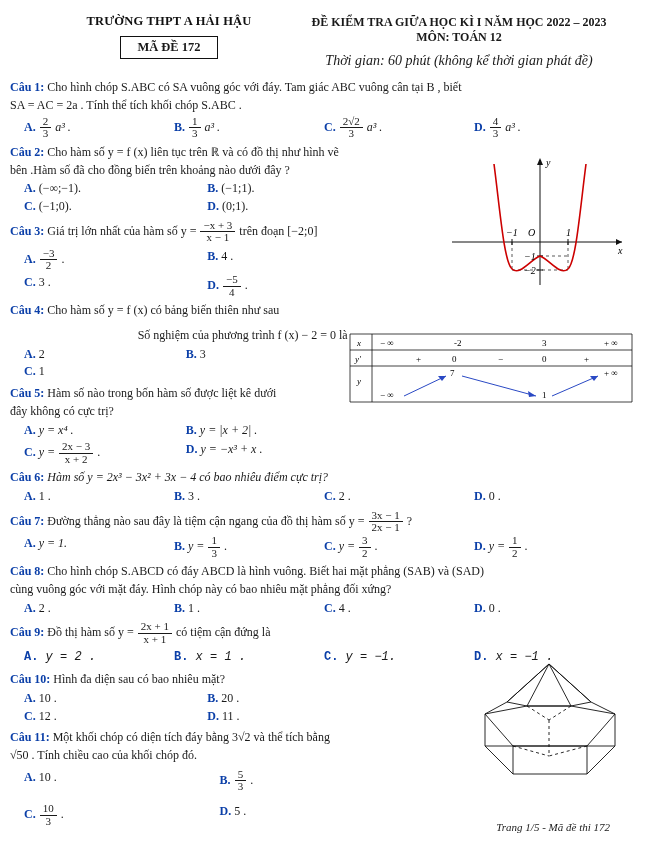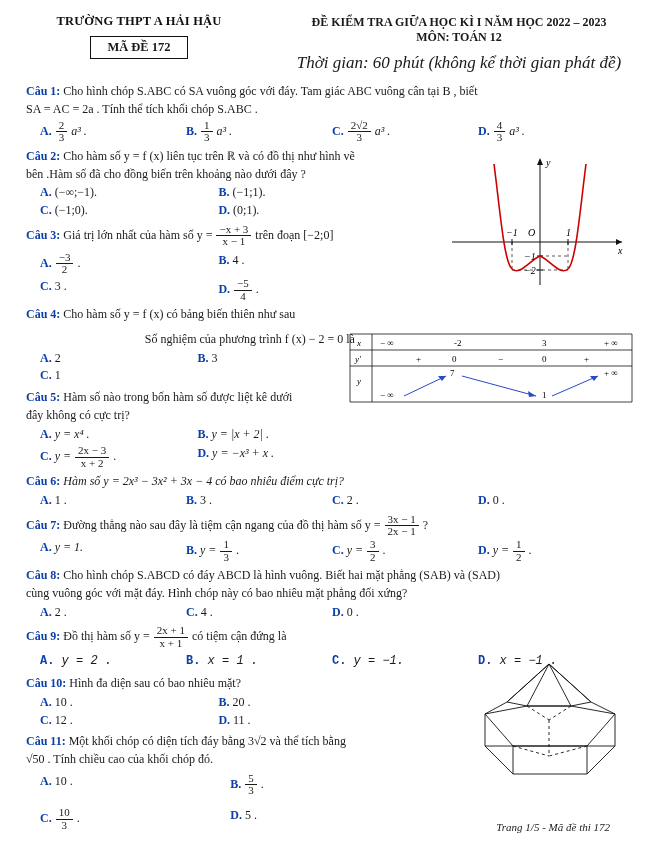--- a/index.html
+++ b/index.html
@@ -15,43 +15,43 @@
     position:relative;
     width:650px;height:847px;
     padding:0;
     box-sizing:border-box;
   }
   
   .header{
     display:flex;
     justify-content:space-between;
     align-items:flex-start;
-    padding:14px 26px 0 14px;
+    padding:14px 26px 0 44px;
   }
   .hdr-left{width:250px;text-align:center;}
   .hdr-right{width:330px;text-align:center;}
   .school{
     font-weight:bold;font-size:12.5px;letter-spacing:.2px;
     color:#111;
   }
   .exam-title{font-weight:bold;font-size:12px;line-height:1.35;}
   .subject{font-weight:bold;font-size:12px;}
   .code-box{
     display:inline-block;
     border:1.3px solid #111;
     padding:3px 16px;
     margin-top:7px;
     font-weight:bold;font-size:12.5px;
   }
   .time{
-    font-style:italic;font-size:17px;margin-top:8px;
+    font-style:italic;font-size:14px;margin-top:8px;
   }
   
   .content{
-    padding:6px 26px 0 26px;
+    padding:6px 26px 0 10px;
     font-size:12px;
     line-height:1.48;
     position:relative;
   }
   .q{margin-top:4px;position:relative;}
   .qlabel{color:#0b3fa8;font-weight:bold;}
   .opts{display:flex;flex-wrap:wrap;margin-top:1px;}
   .opt{width:25%;box-sizing:border-box;}
   .opt.half{width:50%;}
   .optlbl{color:#0b3fa8;font-weight:bold;}
@@ -332,20 +332,24 @@
     <div class="q">
       <span class="qlabel">Câu 8:</span>
       <span>Cho hình chóp S.ABCD có đáy ABCD là hình vuông. Biết hai mặt phẳng (SAB) và (SAD)</span>
       <div>cùng vuông góc với mặt đáy. Hình chóp này có bao nhiêu mặt phẳng đối xứng?</div>
       <div class="opts indent">
         <div class="opt">
           <span class="optlbl">A.</span>
           <span>2 .</span>
         </div>
         <div class="opt">
+          <span class="optlbl">B.</span>
+          <span>1 .</span>
+        </div>
+        <div class="opt">
           <span class="optlbl">C.</span>
           <span>4 .</span>
         </div>
         <div class="opt">
           <span class="optlbl">D.</span>
           <span>0 .</span>
         </div>
       </div>
     </div>
 

